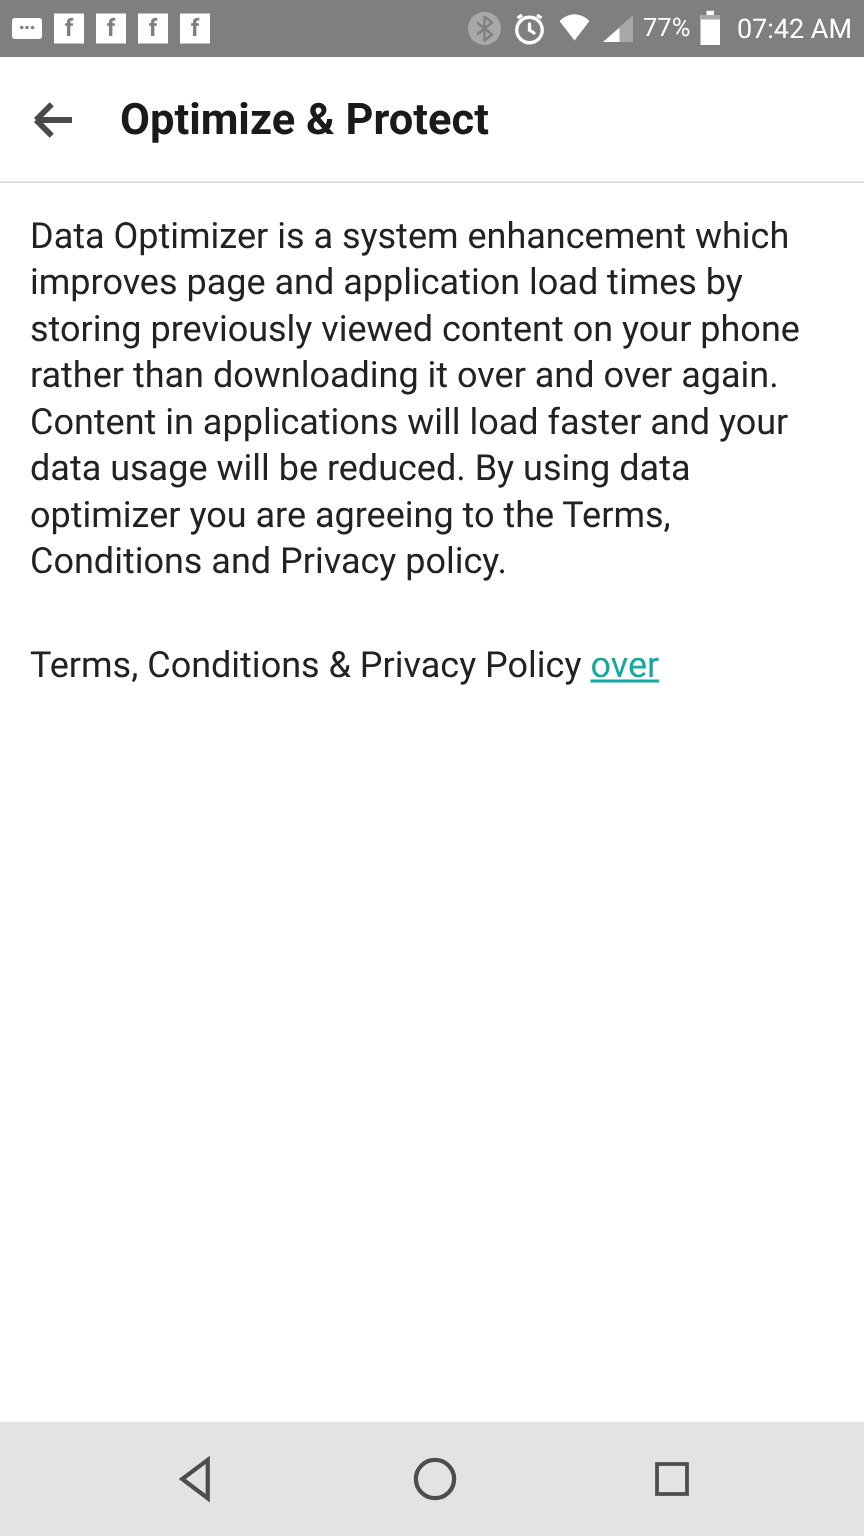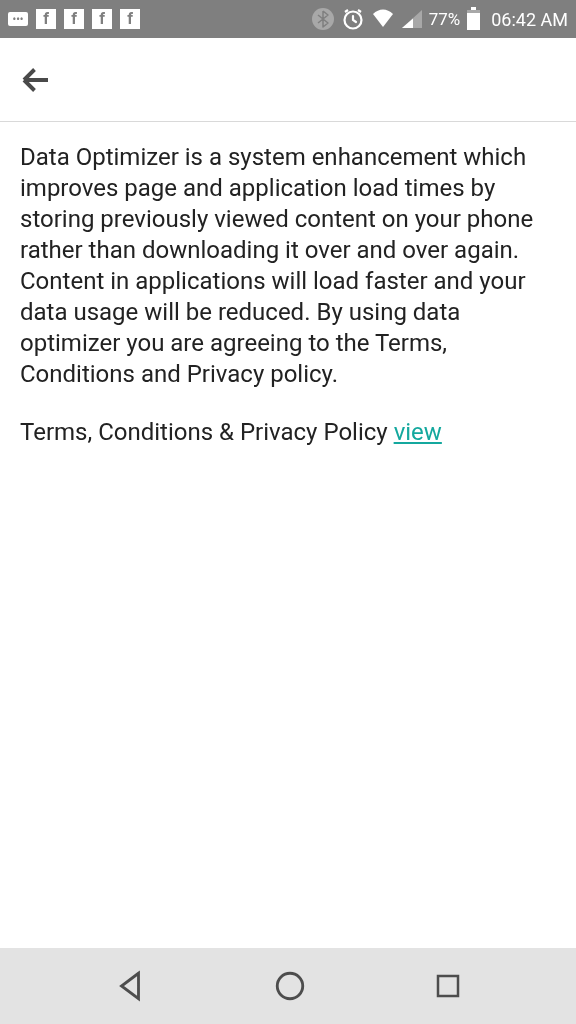--- a/index.html
+++ b/index.html
@@ -99,21 +99,21 @@
       width: 30px;
       height: 30px;
       background: #ececec;
       border-radius: 50%;
       box-shadow: 0 1px 3px rgba(0,0,0,0.4);
     }
     .desc {
       font-size: 24px;
       line-height: 1.29;
       color: #222222;
-      margin-bottom: 28px;
+      margin-bottom: 39px;
     }
     .terms-row {
       font-size: 24px;
       color: #222222;
     }
     .view-link {
       color: #14a89e;
       text-decoration: underline;
       text-decoration-color: #14a89e;
     }
@@ -164,40 +164,41 @@
       <path d="M1 19 L21 19 L21 1 Z" fill="#a8a8a8"></path>
       <path d="M1 19 L12 19 L12 9.5 Z" fill="#ffffff"></path>
     </svg>
     <span style="font-size:17px;">77%</span>
 
     <svg width="15" height="24" viewBox="0 0 15 24">
       <rect x="1" y="3" width="13" height="20" fill="#ffffff"></rect>
       <rect x="5" y="0" width="5" height="3" fill="#ffffff"></rect>
       <rect x="1" y="3" width="13" height="3" fill="#a8a8a8"></rect>
     </svg>
-    <span style="font-size:18px;margin-left:4px;">06:42 AM</span>
+    <span style="font-size:18px;margin-left:4px;">07:42 AM</span>
   </div>
 </div>
 
 <div class="app-bar">
   <div class="back-arrow">
     <svg width="36" height="36" viewBox="0 0 24 24">
       <path d="M20 12 L4 12 M4 12 L11 5 M4 12 L11 19" stroke="#4a4a4a" stroke-width="2.6" fill="none" stroke-linecap="butt"></path>
     </svg>
   </div>
+  <div class="app-title">Optimize &amp; Protect</div>
 </div>
 
 <div class="main">
 
   <div class="desc">Data Optimizer is a system enhancement which improves page and application load times by storing previously viewed content on your phone rather than downloading it over and over again. Content in applications will load faster and your data usage will be reduced. By using data optimizer you are agreeing to the Terms, Conditions and Privacy policy.</div>
 
   <div class="terms-row">
     <span>Terms, Conditions &amp; Privacy Policy</span>
     <span> </span>
-    <span class="view-link">view</span>
+    <span class="view-link">over</span>
   </div>
 </div>
 
 <div class="nav-bar">
   <div>
     <svg width="34" height="34" viewBox="0 0 24 24">
       <path d="M18 3 L6 12 L18 21 Z" fill="none" stroke="#4d4d4d" stroke-width="2" stroke-linejoin="miter"></path>
     </svg>
   </div>
   <div>

